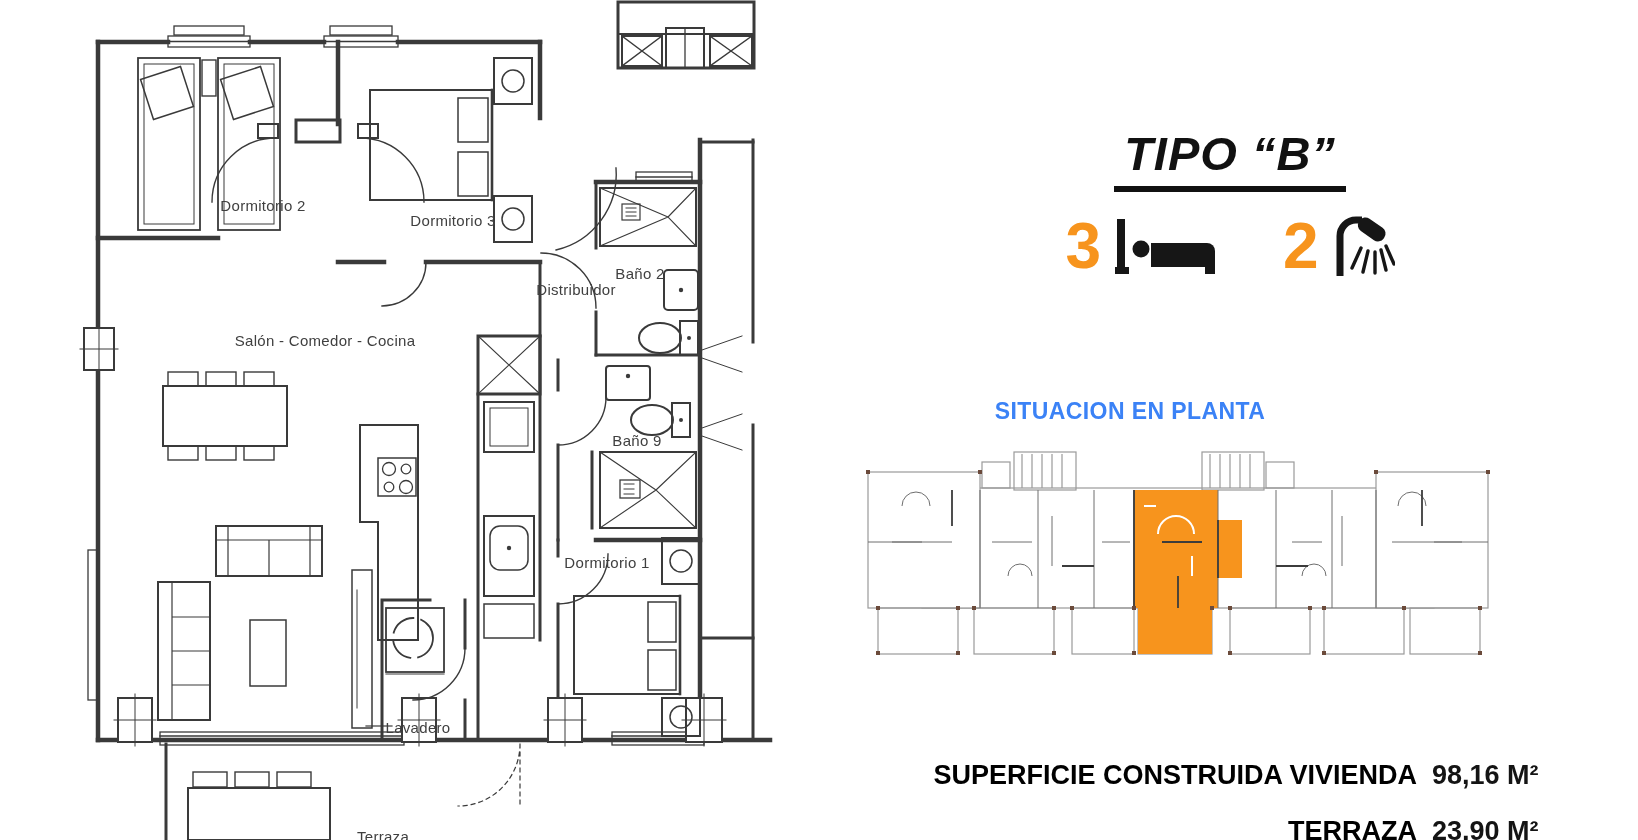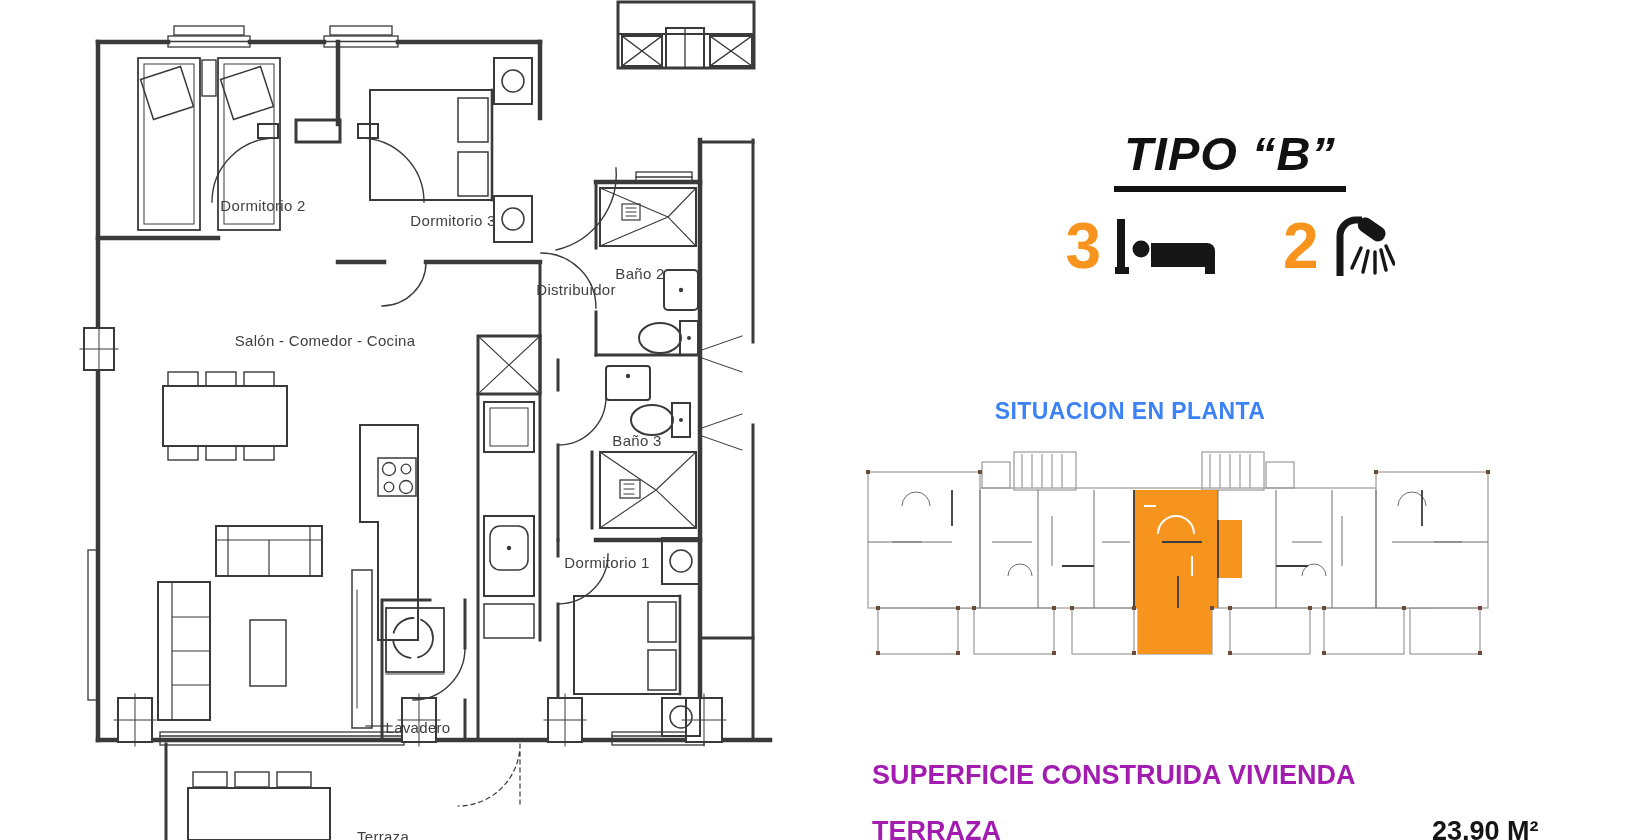--- a/index.html
+++ b/index.html
@@ -21,22 +21,22 @@
             justify-content:center;align-items:center;gap:64px;}
   .feature{display:flex;align-items:center;gap:14px;}
   .feature .num{font-size:64px;font-weight:bold;line-height:62px;}
   .feature svg{display:block;}
 
   .situ-head{position:absolute;left:880px;top:398px;width:500px;text-align:center;
              font-size:23px;font-weight:bold;color:#3b82f6;letter-spacing:.4px;}
 
   #situ-plan{position:absolute;left:862px;top:446px;}
 
-  .area-label{position:absolute;left:872px;width:505px;
-              font-size:27px;font-weight:bold;color:#a21caf;white-space:nowrap;}
+  .area-label{position:absolute;left:912px;width:505px;text-align:right;
+              font-size:27px;font-weight:bold;color:#000000;white-space:nowrap;}
   .area-value{position:absolute;left:1432px;width:200px;text-align:left;
               font-size:27px;font-weight:bold;color:#141414;white-space:nowrap;}
   .row1{top:760px;}
   .row2{top:816px;}
 </style>
 </head>
 <body>
 
 <div id="page">
 
@@ -243,21 +243,21 @@
           <rect x="277" y="772" width="34" height="15" stroke-width="1.4"></rect>
         </g>
       </g>
     </svg>
 
     <div class="fp-label" style="left:263px;top:205px">Dormitorio 2</div>
     <div class="fp-label" style="left:453px;top:220px">Dormitorio 3</div>
     <div class="fp-label" style="left:576px;top:289px">Distribuidor</div>
     <div class="fp-label" style="left:640px;top:273px">Baño 2</div>
     <div class="fp-label" style="left:325px;top:340px">Salón - Comedor - Cocina</div>
-    <div class="fp-label" style="left:637px;top:440px">Baño 3</div>
+    <div class="fp-label" style="left:637px;top:440px">Baño 9</div>
     <div class="fp-label" style="left:607px;top:562px">Dormitorio 1</div>
     <div class="fp-label" style="left:418px;top:727px">Lavadero</div>
     <div class="fp-label" style="left:383px;top:836px">Terraza</div>
   </div>
 
   <div class="title-wrap">
     <h1 class="type-title">TIPO “B”</h1>
   </div>
 
   <div class="features">
@@ -358,16 +358,17 @@
         <rect x="460" y="205" width="4" height="4"></rect>
       <rect x="616" y="205" width="4" height="4"></rect>
       <rect x="4" y="24" width="4" height="4"></rect>
         <rect x="116" y="24" width="4" height="4"></rect>
       <rect x="512" y="24" width="4" height="4"></rect>
         <rect x="624" y="24" width="4" height="4"></rect>
     </g>
   </svg>
 
   <div class="area-label row1">SUPERFICIE CONSTRUIDA VIVIENDA</div>
+  <div class="area-value row1">98,16 M²</div>
   <div class="area-label row2">TERRAZA</div>
   <div class="area-value row2">23,90 M²</div>
 
 </div>
 
 </body></html>

